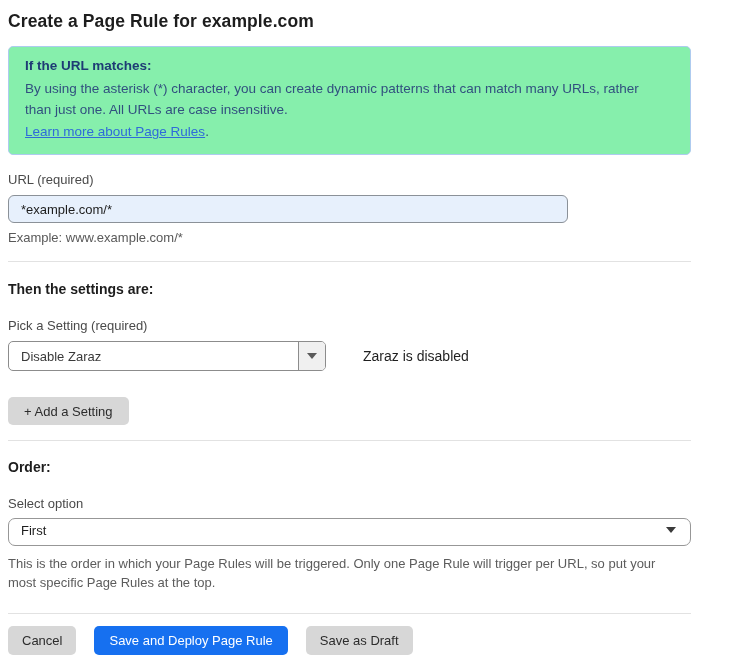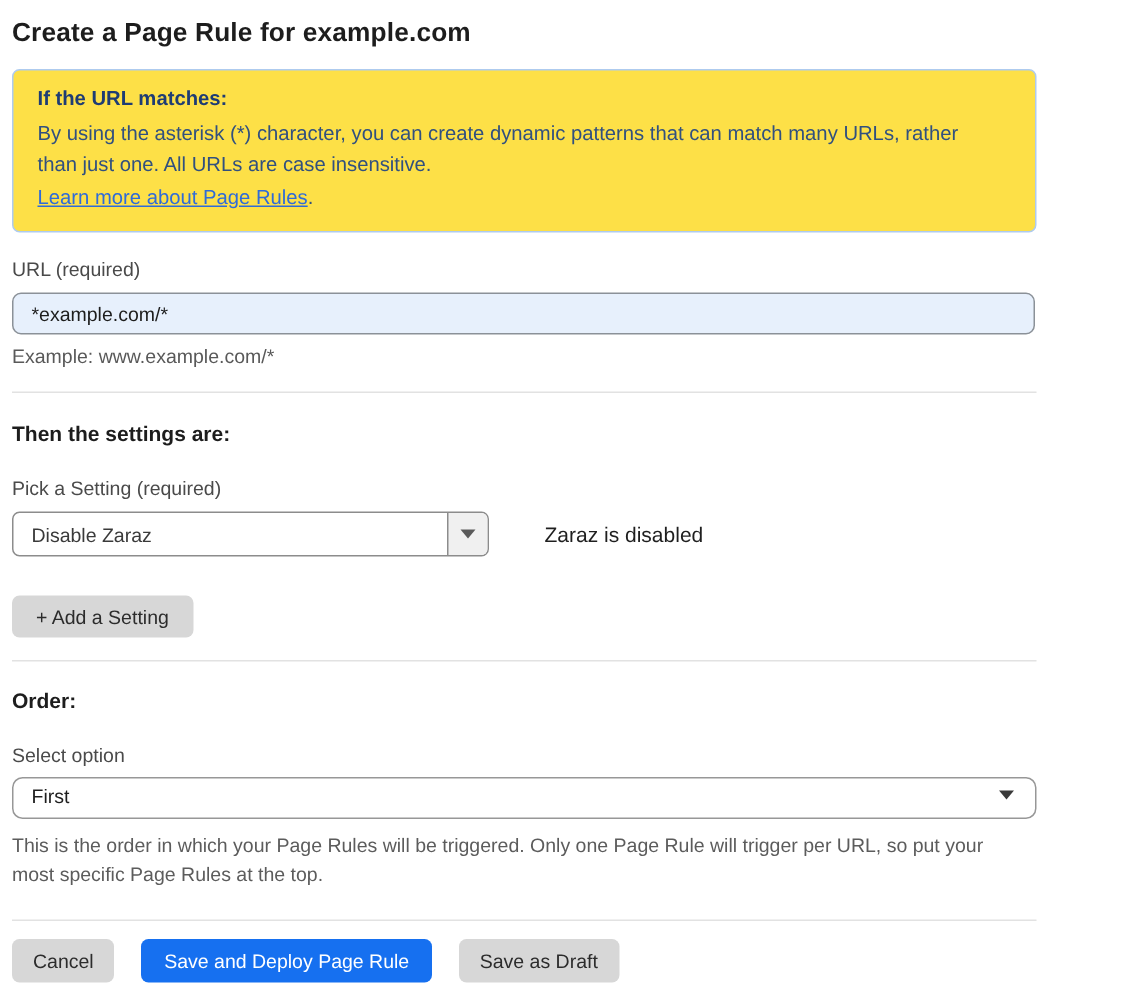--- a/index.html
+++ b/index.html
@@ -17,21 +17,21 @@
     font-size: 17.5px;
     font-weight: 700;
     color: #1d1d1d;
     letter-spacing: 0.1px;
   }
 
   
   .info-box {
     margin-top: 14px;
     width: 683px;
-    background: #fde047;
+    background: #86efac;
     border: 1px solid #aecbef;
     border-radius: 5px;
     padding: 11px 12px 12px 16px;
   }
   .info-heading {
     font-size: 13.5px;
     font-weight: 700;
     color: #1e3c74;
     margin-bottom: 5px;
   }
@@ -50,21 +50,21 @@
   .info-link-suffix { color: #31507f; }
 
   .field-label {
     font-size: 13px;
     color: #4a4a4a;
   }
   .url-label { margin-top: 17px; }
 
   .url-input {
     margin-top: 8px;
-    width: 682px;
+    width: 560px;
     height: 28px;
     background: #e7f0fc;
     border: 1px solid #8b9198;
     border-radius: 6px;
     padding: 0 12px;
     font-family: "Liberation Sans", "DejaVu Sans", sans-serif;
     font-size: 13px;
     color: #1d1d1d;
     display: block;
     outline: none;

